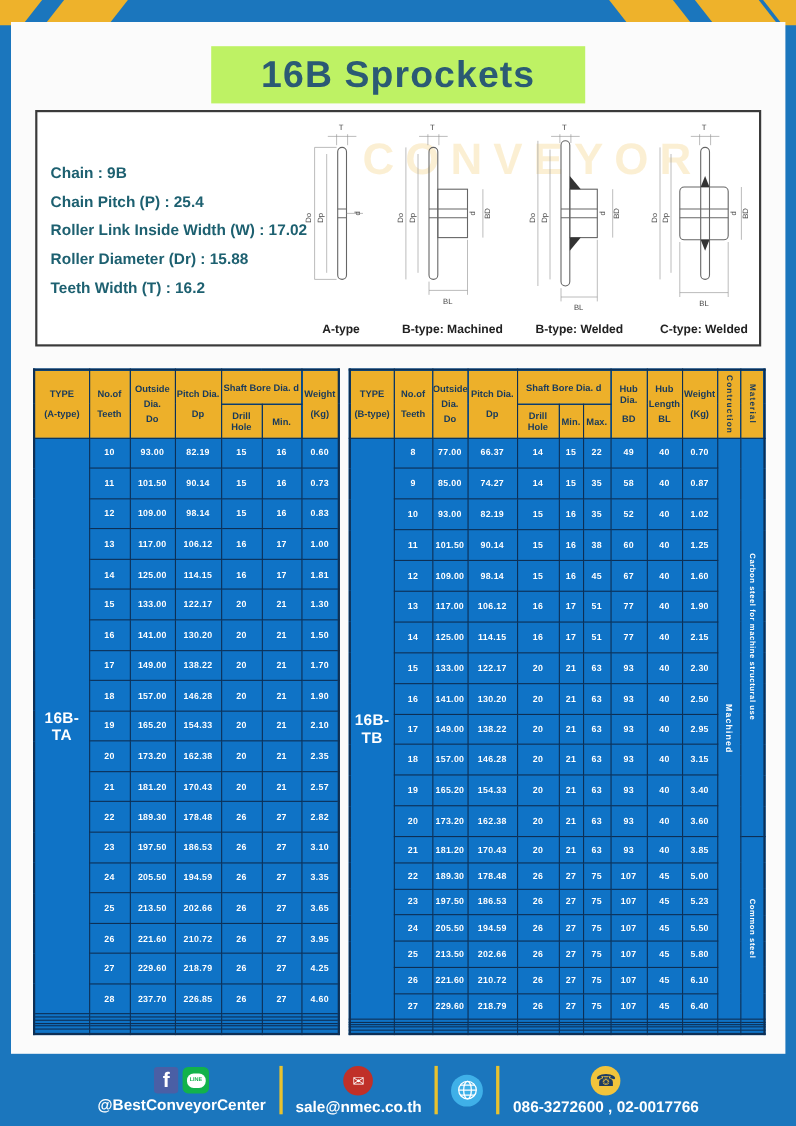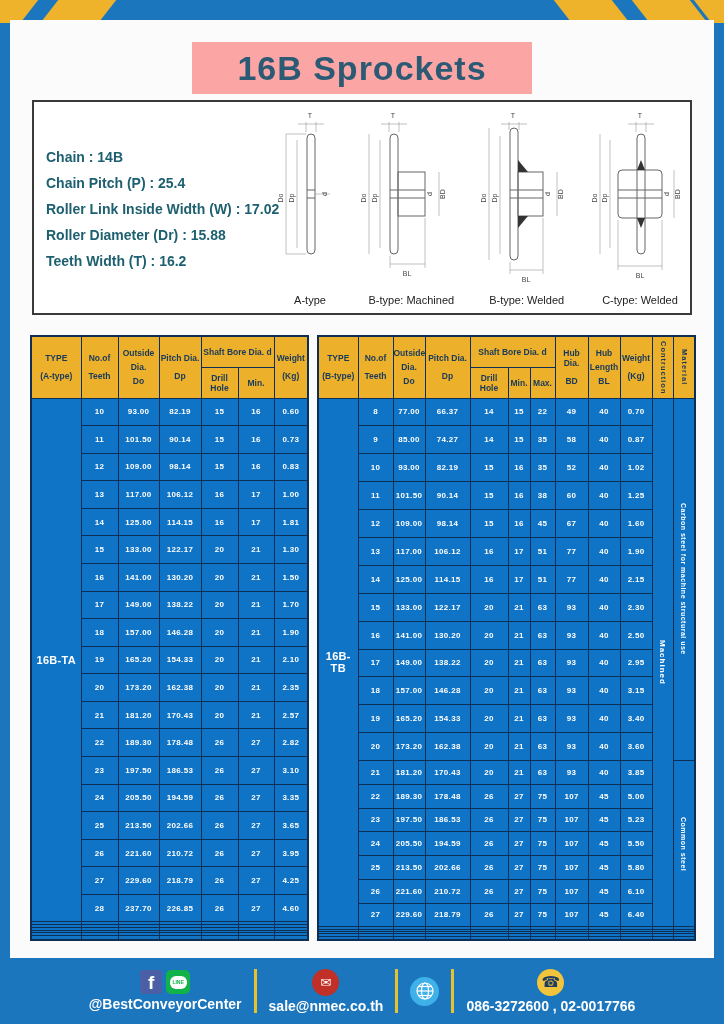--- a/index.html
+++ b/index.html
@@ -10,54 +10,54 @@
   
   .hz { position:absolute; top:-7px; height:30px; width:58px; background:#eeb22b; }
   .hz.l { transform:skewX(-38deg); }
   .hz.r { transform:skewX(38deg); }
 
   
   .page { position:absolute; left:10px; top:20px; width:704px; height:938px; background:#fbfbfb; }
 
   .title-banner {
     position:absolute; left:50%; transform:translateX(-50%); top:22px;
-    width:340px; height:52px; background:#fca5a5; color:#2b5a74;
+    width:340px; height:52px; background:#bef264; color:#2b5a74;
     font-size:34px; font-weight:bold; letter-spacing:1px;
     display:flex; align-items:center; justify-content:center;
   }
 
   .draw-box {
     position:absolute; left:22px; top:80px; width:660px; height:215px;
     border:2px solid #3a3a3a; background:#ffffff;
   }
   .spec-list { position:absolute; left:12px; top:42px; width:250px;
     color:#1d6070; font-weight:bold; font-size:14px; line-height:26px; }
   .watermark { position:absolute; left:250px; top:20px; width:400px; text-align:center;
     color:#eeb22b; opacity:0.20; font-weight:bold; font-size:40px; line-height:46px;
     letter-spacing:10px; pointer-events:none; }
   .draw-row { position:absolute; left:238px; top:6px; width:418px; height:205px;
     display:flex; justify-content:space-between; }
   .draw-item { display:flex; flex-direction:column; align-items:center; }
-  .draw-caption { font-size:11px; color:#222; margin-top:0px; white-space:nowrap; }
+  .draw-caption { font-size:11px; color:#222; margin-top:0px; white-space:nowrap;font-weight:bold; }
   .sketch { stroke:#666; fill:none; }
   .dimline { stroke:#999; stroke-width:0.6; }
   .dimtext { font-size:7px; fill:#444; font-family:"Liberation Sans", sans-serif; }
   .weld { fill:#333; stroke:none; }
 
   
   table { border-collapse:collapse; table-layout:fixed; background:#0f73c6;
     border:2.5px solid #0d2f55; position:absolute; }
   #left-table  { left:20px; top:315px; width:277px; height:606px; }
   #right-table { left:307px; top:315px; width:377px; height:606px; }
   th, td { border:1.5px solid #0d2f55; text-align:center; vertical-align:middle;
     padding:0; overflow:hidden; }
   th { background:#edb02a; color:#17395c; font-size:8.5px; font-weight:bold; line-height:10px; }
   thead tr { height:31px; }
   td { color:#ffffff; font-size:8px; font-weight:bold; letter-spacing:0.3px; }
-  td.type-cell { font-size:11px; }
+  td.type-cell { font-size:14px; }
   .vert { writing-mode:vertical-rl; letter-spacing:1px; }
   th.vert { font-size:7.5px; }
   td.vert { font-size:8px; }
   td.vert.small { font-size:7px; letter-spacing:0.5px; }
 
   
   .footer { position:absolute; left:0; top:958px; width:724px; height:66px;
     display:flex; align-items:center; justify-content:center; }
   .f-item { display:flex; flex-direction:column; align-items:center; justify-content:center; }
   .f-label { color:#ffffff; font-weight:bold; font-size:14px; margin-top:2px; white-space:nowrap; }
@@ -84,24 +84,25 @@
 <div class="hz r" style="left:560px"></div>
 <div class="hz r" style="left:638px"></div>
 <div class="hz r" style="left:700px"></div>
 
 <div class="page">
 
   <div class="title-banner">16B Sprockets</div>
 
   <div class="draw-box">
     <div class="watermark">
+      <div>CONVEYOR</div>
     </div>
 
     <div class="spec-list">
-      <div>Chain : 14B</div>
+      <div>Chain : 9B</div>
       <div>Chain Pitch (P) : 25.4</div>
       <div>Roller Link Inside Width (W) : 17.02</div>
       <div>Roller Diameter (Dr) : 15.88</div>
       <div>Teeth Width (T) : 16.2</div>
     </div>
 
     <div class="draw-row">
 
       <div class="draw-item">
         <svg width="76" height="186" viewBox="0 0 76 186">

